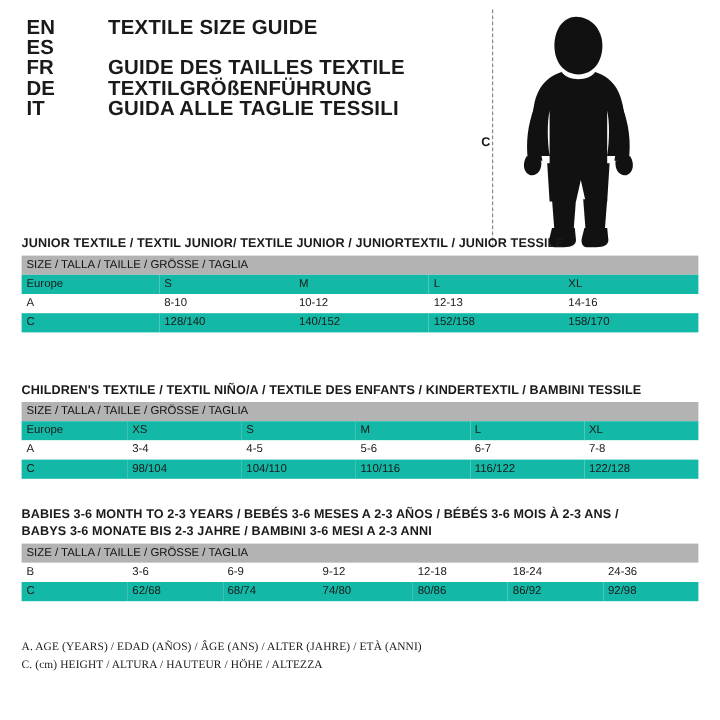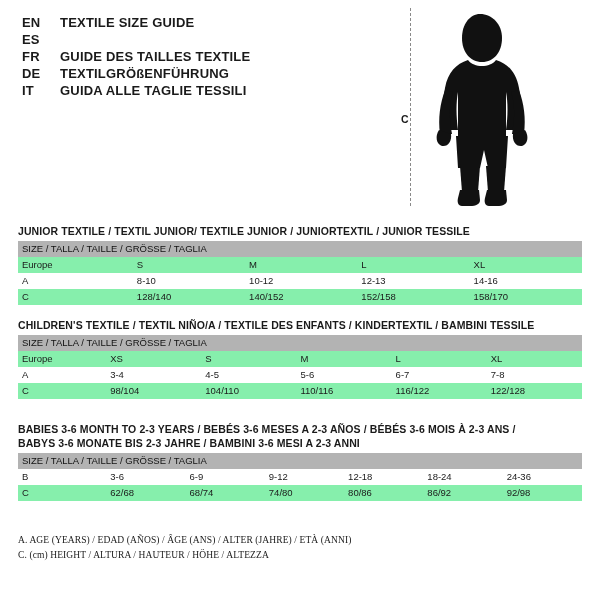--- a/index.html
+++ b/index.html
@@ -26,24 +26,25 @@
   
   .lang-block {
     position: absolute;
     left: 22px;
     top: 14px;
     width: 330px;
   }
   .lang-row {
     display: flex;
     align-items: center;
-    font-size: 13px;
+    font-size: 17px;
     line-height: 17px;
     font-weight: bold;
     letter-spacing: 0.2px;
+    gap: 30px;
   }
   .lang-code {
     width: 38px;
     flex: 0 0 38px;
   }
   .lang-text {
     flex: 1 1 auto;
     white-space: nowrap;
   }
 
@@ -107,21 +108,21 @@
     border: none;
     white-space: nowrap;
   }
   tr.head-row td {
     background: #b3b3b3;
     font-weight: normal;
     font-size: 9.5px;
     color: #111;
   }
   tr.shade td {
-    background: #86efac;
+    background: #14b8a6;
   }
   tr.plain td {
     background: #ffffff;
   }
   td.label-col {
     width: 88px;
   }
 
   
   .legend {
@@ -188,21 +189,21 @@
         <path d="M28 156 L48 156 L46 182 L30 182 Z"></path>
 
         <path d="M54 156 L74 156 L72 182 L56 182 Z"></path>
 
         <path d="M28 180 L47 180 L48 190 C48 194 44 196 38 196 L30 196 C26 196 25 192 26 188 Z"></path>
         <path d="M55 180 L74 180 L75 190 C75 194 71 196 65 196 L57 196 C53 196 52 192 53 188 Z"></path>
       </g>
     </svg>
   </div>
 
-  <div class="section" style="top:224px;">
+  <div class="section" style="top:196px;">
     <div class="section-title">
       <span>JUNIOR TEXTILE / TEXTIL JUNIOR/ TEXTILE JUNIOR / JUNIORTEXTIL / JUNIOR TESSILE</span>
     </div>
     <table class="size-table">
       <colgroup>
         <col style="width:88px">
           <col style="width:86px">
           <col style="width:86px">
           <col style="width:86px">
           <col style="width:86px">

